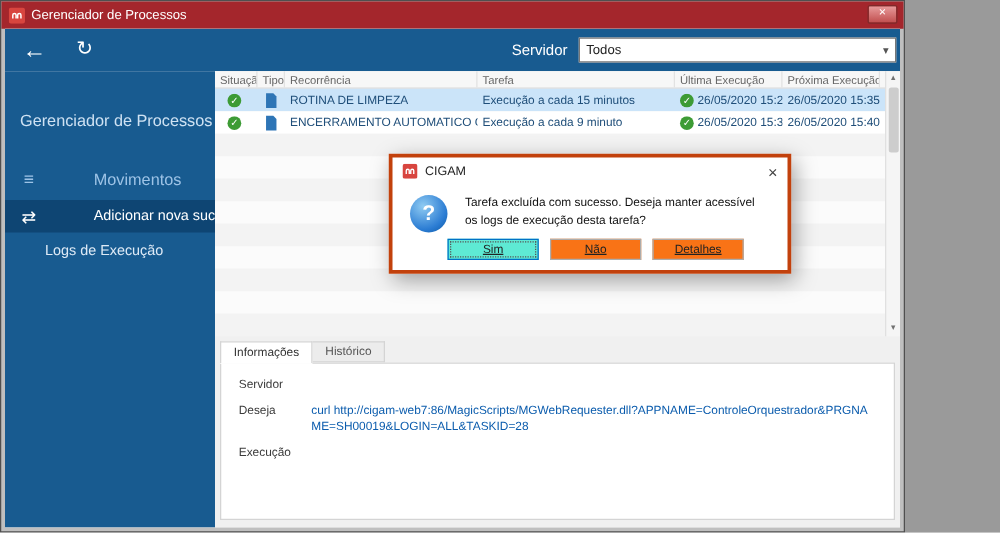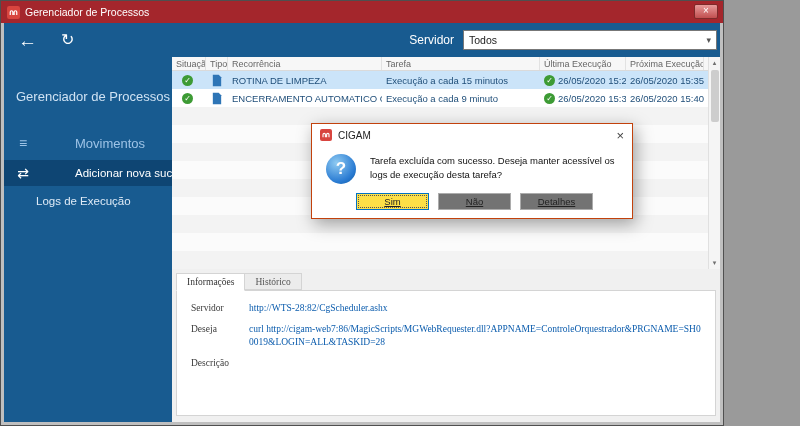--- a/index.html
+++ b/index.html
@@ -56,42 +56,42 @@
   .f-odd { background:#F3F3F3; }
   .f-even { background:#FBFBFB; }
 
   
   .vscroll { position:absolute; right:0; top:0; width:12px; height:212px; background:#F5F5F5; border-left:1px solid #E0E0E0; }
   .scroll-arrow { height:12px; text-align:center; font-size:7px; color:#707070; line-height:12px; cursor:pointer; }
   .scroll-arrow.down { position:absolute; bottom:0; left:0; right:0; }
   .scroll-thumb { position:absolute; top:13px; left:2px; width:8px; height:52px; background:#CDCDCD; border-radius:2px; cursor:pointer; }
 
   
-  .bottom-panel { position:absolute; left:4px; right:4px; top:216px; bottom:6px;font-family:Liberation Serif, serif; }
+  .bottom-panel { position:absolute; left:4px; right:4px; top:216px; bottom:6px; }
   .tabs { display:flex; height:17px; }
   .tab { padding:0 10px; font-size:9.5px; display:flex; align-items:center; border:1px solid #D4D4D4; background:#ECECEC; color:#555555; cursor:pointer; }
   .tab.active { background:#FFFFFF; border-bottom:1px solid #FFFFFF; margin-bottom:-1px; z-index:2; color:#333333; }
   .tab + .tab { border-left:none; }
   .tab-content { position:absolute; left:0; right:0; top:17px; bottom:0; background:#FFFFFF; border:1px solid #D4D4D4; padding:11px 14px; z-index:1; }
   .field-row { display:flex; margin-bottom:9px; font-size:9.5px; line-height:1.3; }
   .f-label { width:58px; color:#3B3B3B; flex:none; }
   .f-value { color:#0B5CAD; word-break:break-all; }
   .f-value.link { cursor:pointer; }
 
   
-  .dialog { position:absolute; left:310px; top:122px; width:322px; height:96px; background:#FFFFFF; border:1px solid #c2410c; box-shadow:3px 5px 16px rgba(0,0,0,0.35); z-index:10; }
+  .dialog { position:absolute; left:310px; top:122px; width:322px; height:96px; background:#FFFFFF; border:3px solid #c2410c; box-shadow:3px 5px 16px rgba(0,0,0,0.35); z-index:10; }
   .dlg-titlebar { height:22px; display:flex; align-items:center; padding:0 8px; }
   .dlg-titlebar svg { flex:none; margin-right:6px; }
   .dlg-title { font-size:10px; color:#222222; }
   .dlg-close { margin-left:auto; font-size:13px; color:#444444; cursor:pointer; line-height:1; }
   .q-icon { position:absolute; left:14px; top:30px; width:30px; height:30px; border-radius:50%; background:radial-gradient(circle at 35% 30%, #8FCBF2, #2B7CD3 65%, #0A569F); color:#FFFFFF; font-size:17px; font-weight:bold; text-align:center; line-height:30px; }
   .dlg-msg { position:absolute; left:58px; top:30px; right:14px; font-size:9.5px; line-height:1.5; color:#111111; }
   .dlg-buttons { position:absolute; left:44px; bottom:8px; display:flex; gap:9px; }
-  .dlg-btn { width:73px; height:17px; font-size:9.5px; font-family:inherit; background:#737373; border:1px solid #ACACAC; text-decoration:underline; color:#222222; padding:0; cursor:pointer; }
-  .dlg-btn.primary { background:#fde047; border:1px solid #0072C6; outline:1px dotted #555555; outline-offset:-3px; }
+  .dlg-btn { width:73px; height:17px; font-size:9.5px; font-family:inherit; background:#f97316; border:1px solid #ACACAC; text-decoration:underline; color:#222222; padding:0; cursor:pointer; }
+  .dlg-btn.primary { background:#5eead4; border:1px solid #0072C6; outline:1px dotted #555555; outline-offset:-3px; }
 </style>
 </head>
 <body>
 
 <div class="window">
 
   <div class="titlebar">
     <svg width="13" height="13" viewBox="0 0 12 12">
         <rect width="12" height="12" rx="2" fill="#D8453F"></rect>
         <path d="M3 8.2V5.6a1.2 1.2 0 0 1 2.4 0V8.2 M6.6 8.2V5.6a1.2 1.2 0 0 1 2.4 0V8.2" stroke="#FFFFFF" stroke-width="1.1" fill="none"></path>
@@ -255,28 +255,27 @@
       </div>
 
       <div class="bottom-panel">
         <div class="tabs">
           <div class="tab active">Informações</div>
           <div class="tab">Histórico</div>
         </div>
         <div class="tab-content">
           <div class="field-row">
             <span class="f-label">Servidor</span>
-            <span class="f-value link">http://WTS-28:82/CgScheduler.ashx</span>
           </div>
           <div class="field-row">
             <span class="f-label">Deseja</span>
             <span class="f-value link">curl http://cigam-web7:86/MagicScripts/MGWebRequester.dll?APPNAME=ControleOrquestrador&amp;PRGNAME=SH00019&amp;LOGIN=ALL&amp;TASKID=28</span>
           </div>
           <div class="field-row">
-            <span class="f-label">Descrição</span>
+            <span class="f-label">Execução</span>
           </div>
         </div>
       </div>
 
     </div>
   </div>
 
   <div class="dialog">
     <div class="dlg-titlebar">
       <svg width="12" height="12" viewBox="0 0 12 12">

